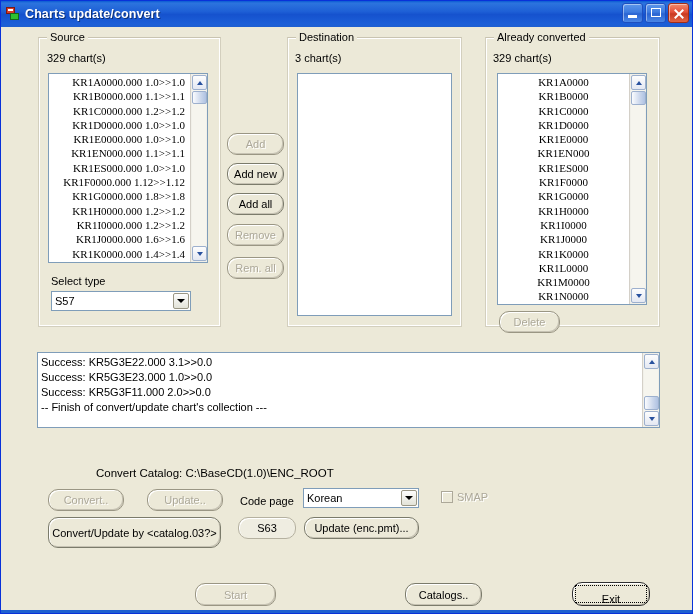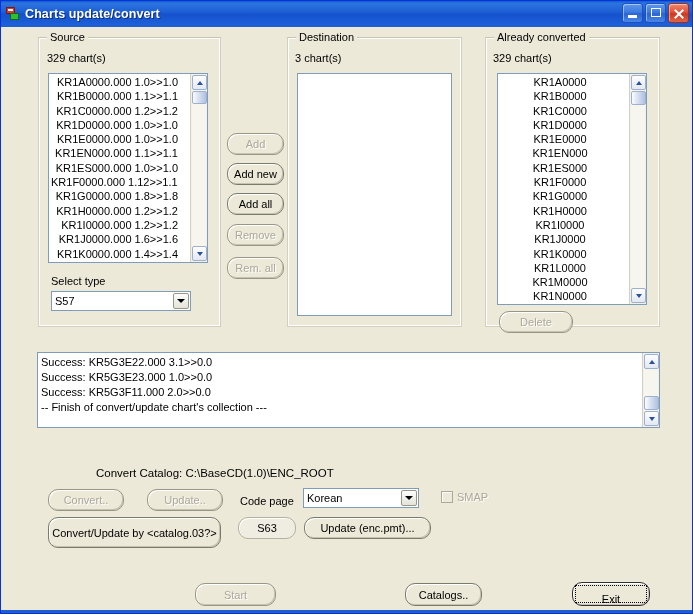--- a/index.html
+++ b/index.html
@@ -68,22 +68,23 @@
 
   
   .listbox{
     position:absolute;background:#fff;
     border:1px solid #7F9DB9;box-sizing:border-box;
     overflow:hidden;
   }
   .listbox .items{
     position:absolute;left:0;top:0;right:17px;top:1px;
     font-size:11px;line-height:14.3px;
-    padding-left:2px;padding-right:12px;
+    padding-left:2px;padding-right:5px;
     white-space:nowrap;
+    font-family:Liberation Serif, serif;
   }
   .items.right{text-align:right;}
   .items.left{text-align:center;padding-left:5px;}
   .li{height:14.3px;overflow:hidden;}
 
   
   .vsb{
     position:absolute;right:0;top:0;bottom:0;width:17px;
     background:#F1F0E9;border-left:1px solid #D4D0C8;box-sizing:border-box;
   }
@@ -293,21 +294,21 @@
         <div class="sb-arrow up">
             <i></i>
           </div>
         <div class="sb-thumb" style="top:17px;height:14px;"></div>
         <div class="sb-arrow down">
             <i></i>
           </div>
       </div>
     </div>
 
-    <div class="btn disabled" style="left:498px;top:284px;width:74px;height:22px;">
+    <div class="btn disabled" style="left:498px;top:284px;width:61px;height:22px;">
       <span>Delete</span>
     </div>
 
     <div class="logbox" style="left:36px;top:325px;width:623px;height:76px;">
       <div class="loglines" id="log-lines">
           <div>Success: KR5G3E22.000 3.1&gt;&gt;0.0</div>
           <div>Success: KR5G3E23.000 1.0&gt;&gt;0.0</div>
           <div>Success: KR5G3F11.000 2.0&gt;&gt;0.0</div>
           <div>-- Finish of convert/update chart's collection  ---</div>
         </div>
@@ -344,21 +345,21 @@
       <span class="box"></span>
       <span class="lbl">SMAP</span>
     </div>
 
     <div class="btn" style="left:47px;top:490px;width:173px;height:31px;">
       <span>Convert/Update by &lt;catalog.03?&gt;</span>
     </div>
     <div class="btn flat" style="left:237px;top:490px;width:58px;height:22px;">
       <span>S63</span>
     </div>
-    <div class="btn" style="left:303px;top:490px;width:127px;height:22px;">
+    <div class="btn" style="left:303px;top:490px;width:115px;height:22px;">
       <span>Update (enc.pmt)...</span>
     </div>
 
     <div class="btn disabled" style="left:194px;top:556px;width:81px;height:23px;">
       <span>Start</span>
     </div>
     <div class="btn" style="left:404px;top:556px;width:77px;height:23px;">
       <span>Catalogs..</span>
     </div>
     <div class="btn default" style="left:571px;top:555px;width:78px;height:24px;align-items:flex-end;">

